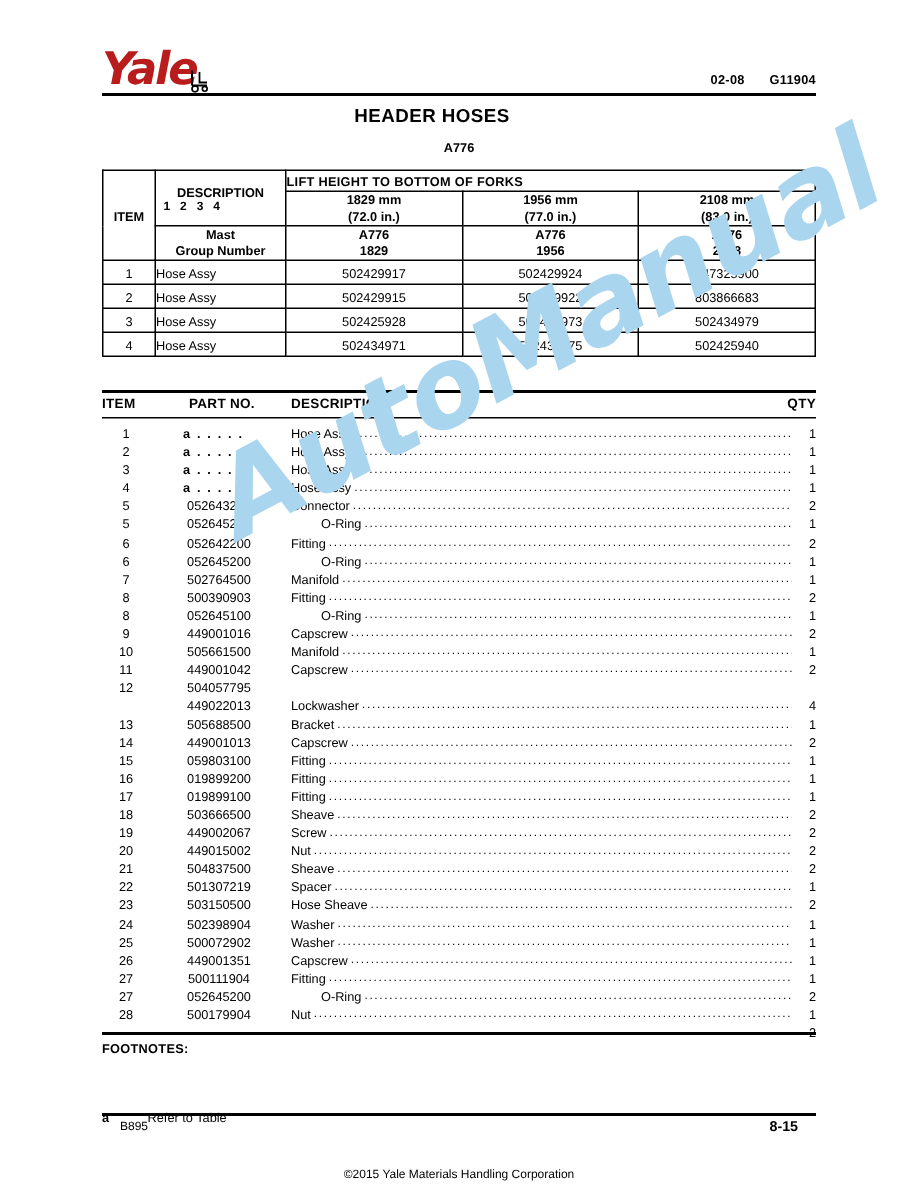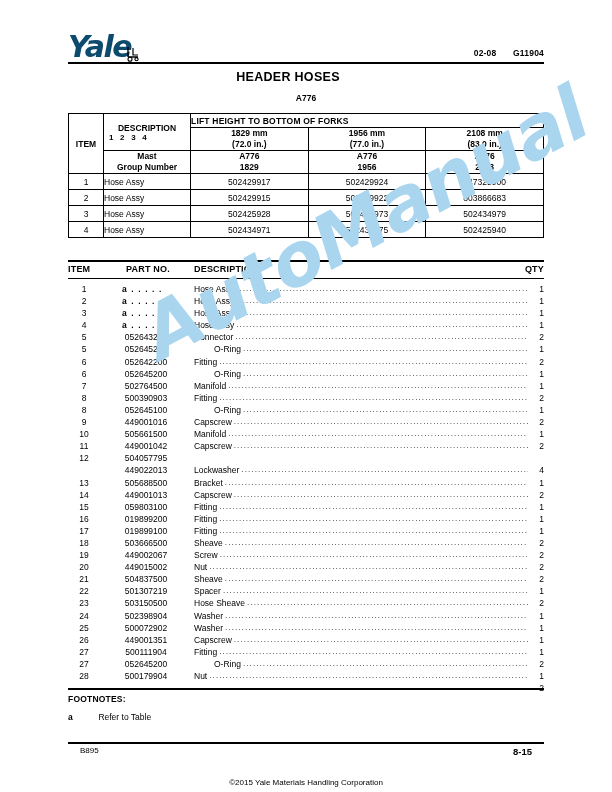--- a/index.html
+++ b/index.html
@@ -51,21 +51,21 @@
     height: 36px;
   }
   .logo {
     position: absolute;
     left: 0; top: 0;
     font-family: "DejaVu Sans", sans-serif;
     font-size: 30px;
     font-weight: bold;
     font-style: italic;
     letter-spacing: -1.5px;
-    color: #0c4a6e;
+    color: #b91c1c;
     line-height: 30px;
   }
   .logo-mark {
     position: absolute;
     left: 57px; top: 14px;
     width: 22px; height: 16px;
   }
   .hdr-right {
     position: absolute;
     right: 0; top: 16px;
@@ -247,21 +247,21 @@
   }
   .fn-title {
     position: absolute;
     left: 68px; top: 694px;
     font-size: 8.5px;
     font-weight: bold;
     letter-spacing: 0.2px;
   }
   .fn-row {
     position: absolute;
-    left: 68px; top: 712px;
+    left: 68px; top: 740px;
     font-size: 8.5px;
   }
   .fn-key {
     display: inline-block;
     width: 28px;
     font-weight: bold;
   }
 
   
   .ft-rule {

